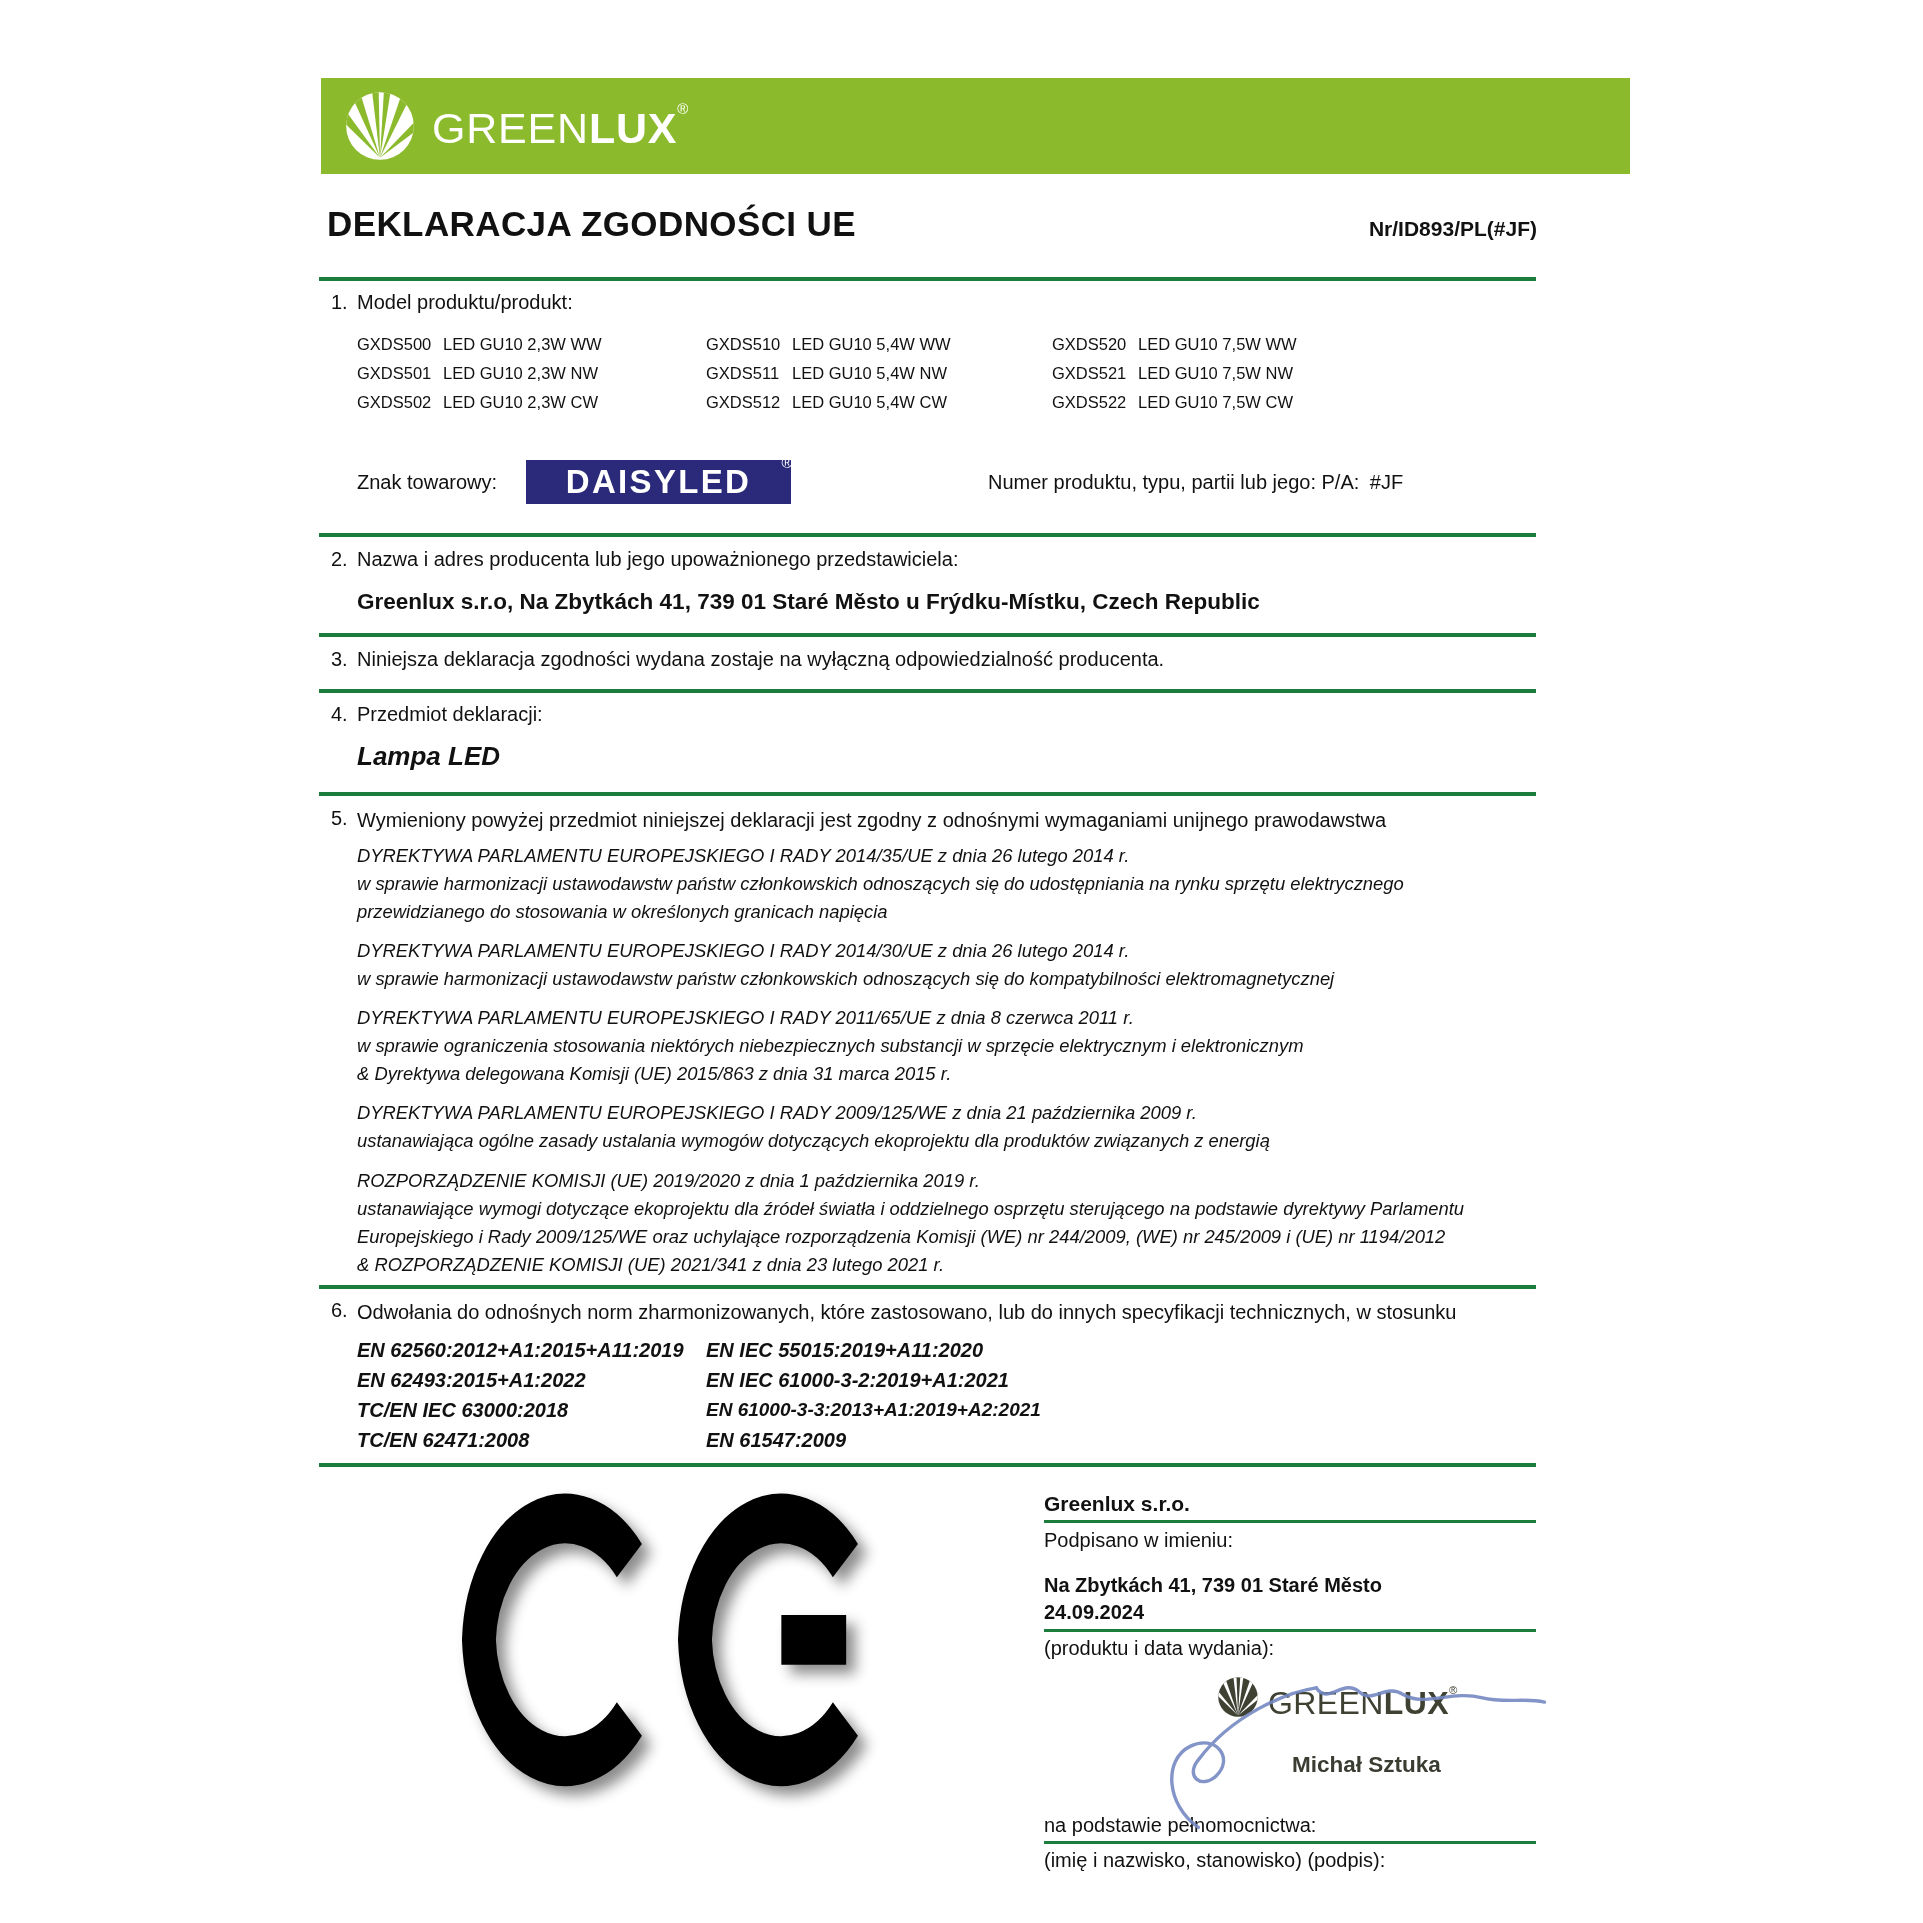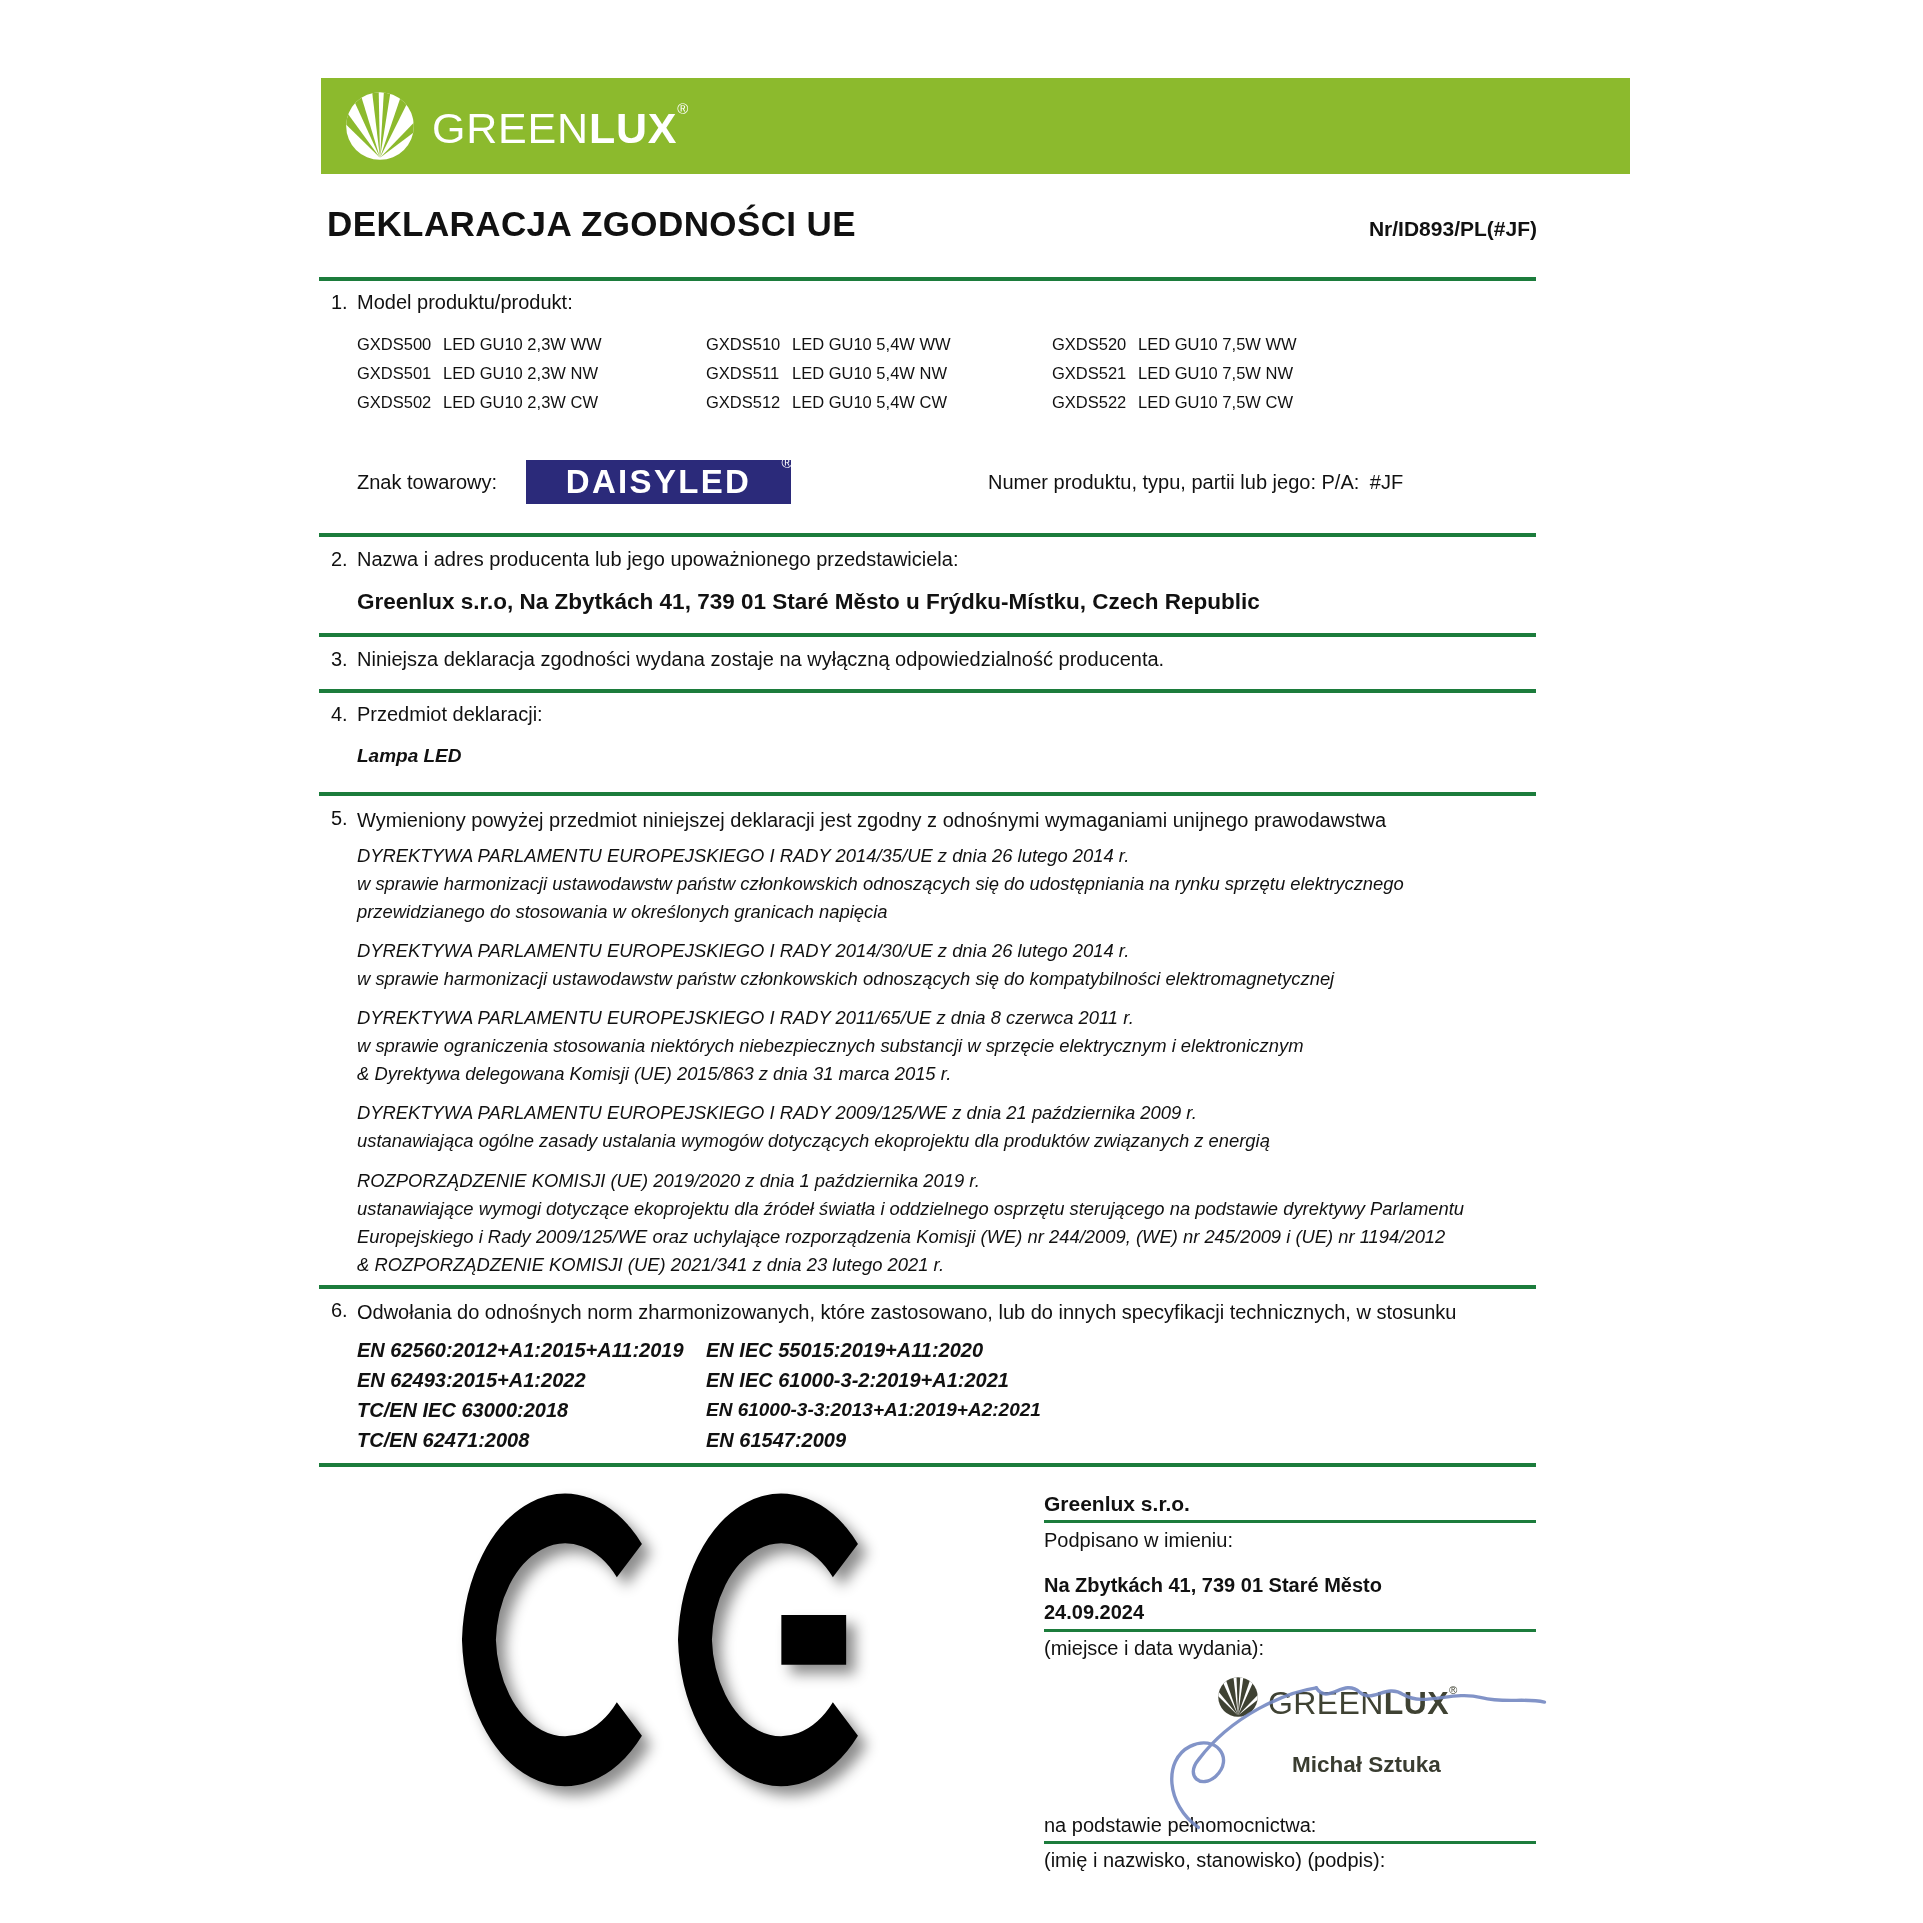--- a/index.html
+++ b/index.html
@@ -45,21 +45,21 @@
   .tmrow{position:relative;height:47px;}
   .tmlabel{position:absolute;left:38px;top:10.5px;font-size:20px;}
   .daisy{position:absolute;left:207px;top:0;width:265px;height:44px;background:var(--navy);
          display:flex;align-items:center;justify-content:center;}
   .daisy .dtxt{color:#fff;font-weight:700;font-size:33px;letter-spacing:2.3px;}
   .daisy .dreg{position:absolute;right:-1.5px;top:-6px;color:#fff;font-size:15px;}
   .serial{position:absolute;left:669px;top:10.5px;font-size:20px;white-space:nowrap;}
   .serial .sval{margin-left:10.5px;}
   
   .address{padding-left:38px;font-size:22.5px;font-weight:700;line-height:30px;}
-  .subject{padding-left:38px;font-size:19px;font-weight:700;font-style:italic;line-height:30px;}
+  .subject{padding-left:38px;font-size:26px;font-weight:700;font-style:italic;line-height:30px;}
   .dir{padding-left:38px;font-style:italic;font-size:18.4px;line-height:28px;}
   .stds{display:grid;grid-template-columns:349px auto;padding-left:38px;
         font-weight:700;font-style:italic;font-size:20px;line-height:30px;}
   .stds .sm{font-size:19px;}
   
   .bottom{position:relative;height:353px;}
   .ce{position:absolute;left:143px;top:3.8px;width:402px;height:295px;
       filter:drop-shadow(9px 9.8px 6.8px rgba(0,0,0,0.45));}
   .signblock{position:absolute;left:725px;top:0;width:492px;font-size:20px;line-height:27px;}
   .sb-company{font-weight:700;font-size:21px;}
@@ -225,21 +225,21 @@
 
       <div class="signblock">
         <div class="sb-company">Greenlux s.r.o.</div>
         <div class="sb-hr"></div>
         <div class="mt6">Podpisano w imieniu:</div>
         <div class="sb-row">
           <span>Na Zbytkách 41, 739 01 Staré Město</span>
           <span>24.09.2024</span>
         </div>
         <div class="sb-hr"></div>
-        <div style="margin-top:3px">(miejsce i data wydania):</div>
+        <div style="margin-top:3px">(produktu i data wydania):</div>
 
         <div class="stampzone">
           <div class="stamp-logo">
             <svg class="shell" viewBox="0 0 100 100">
               <defs>
                   <clipPath id="shellD">
                     <circle cx="50" cy="50" r="47"></circle>
                   </clipPath>
                 </defs>
               <circle cx="50" cy="50" r="47" fill="#3f4233"></circle>

